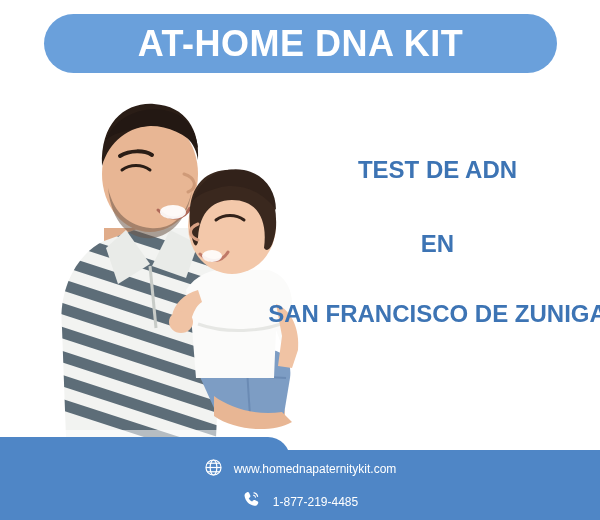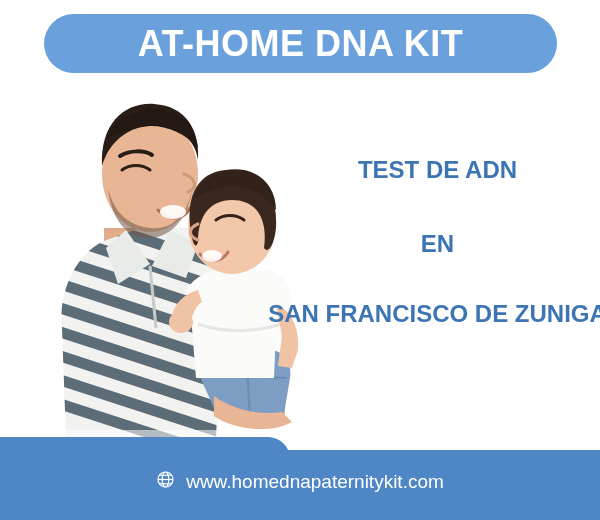--- a/index.html
+++ b/index.html
@@ -124,21 +124,21 @@
   }
   .contact-item {
     display: flex;
     align-items: center;
     gap: 11px;
   }
   .contact-item + .contact-item { margin-left: 30px; }
   .contact-text {
     color: #ffffff;
     font-family: "Liberation Sans", sans-serif;
-    font-size: 19px;
+    font-size: 12px;
     line-height: 1;
     white-space: nowrap;
   }
   .icon { display: block; }
 </style>
 </head>
 <body>
 
 <div id="poster">
 
@@ -262,19 +262,36 @@
               <line x1="2.5" y1="12" x2="21.5" y2="12"></line>
               <line x1="4.2" y1="6.6" x2="19.8" y2="6.6"></line>
               <line x1="4.2" y1="17.4" x2="19.8" y2="17.4"></line>
             </svg>
           </span>
           <span class="contact-text">www.homednapaternitykit.com</span>
         </div>
       </div>
 
       <div class="footer-row">
+        <div class="contact-item">
+          <span class="icon">
+            <svg width="20" height="20" viewBox="0 0 24 24" fill="#ffffff">
+              <path d="M6.2 2.6 C7.2 2.2 8.2 2.6 8.6 3.6 L9.9 6.6
+                       C10.3 7.5 10 8.4 9.3 8.9 L8.1 9.8
+                       C8.8 11.6 10.4 13.2 12.2 13.9 L13.1 12.7
+                       C13.6 12 14.5 11.7 15.4 12.1 L18.4 13.4
+                       C19.4 13.8 19.8 14.8 19.4 15.8
+                       C18.7 17.8 16.8 19.2 14.7 18.9
+                       C8.6 18.1 3.9 13.4 3.1 7.3
+                       C2.8 5.2 4.2 3.3 6.2 2.6 Z"></path>
+              <path d="M14.4 3.4 C16.6 3.7 18.3 5.4 18.7 7.6" fill="none" stroke="#ffffff" stroke-width="1.4" stroke-linecap="round"></path>
+              <path d="M13.9 6.3 C15.1 6.6 16 7.5 16.2 8.7" fill="none" stroke="#ffffff" stroke-width="1.4" stroke-linecap="round"></path>
+            </svg>
+          </span>
+          <span class="contact-text">1-877-219-4485</span>
+        </div>
 
       </div>
 
     </div>
   </div>
 
 </div>
 
 </body></html>

